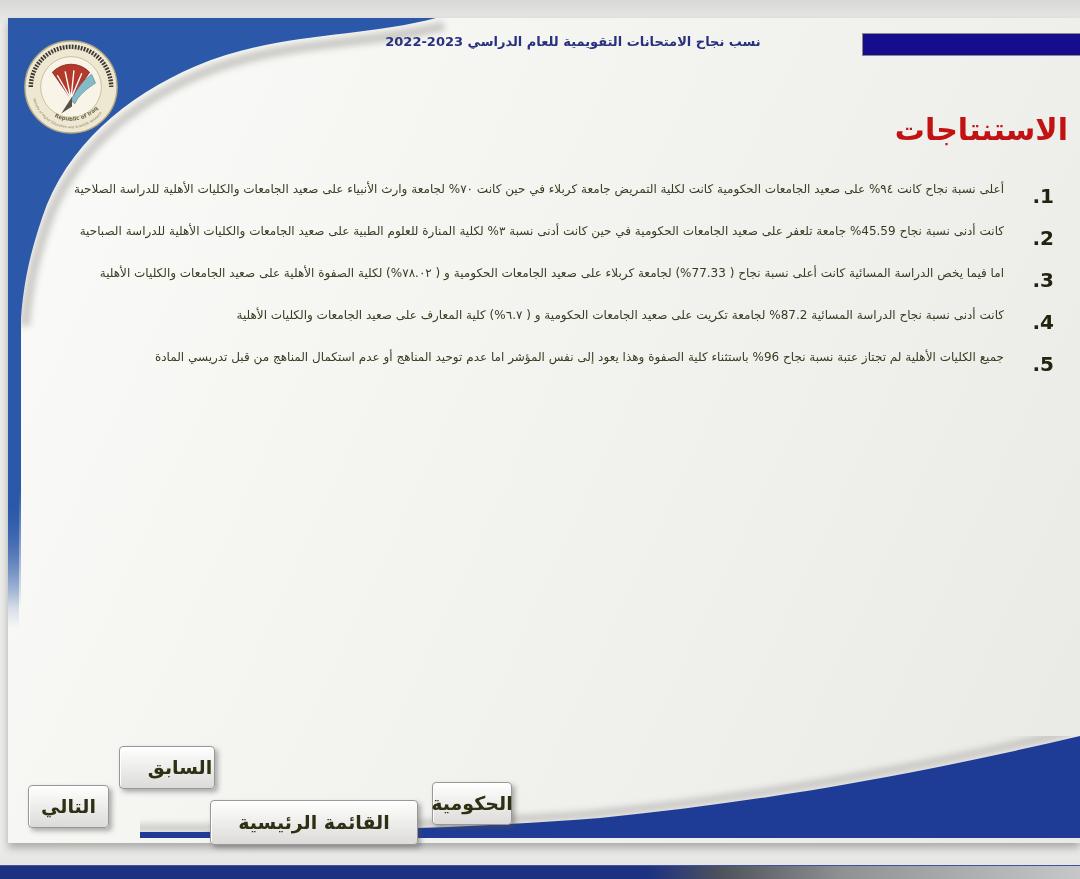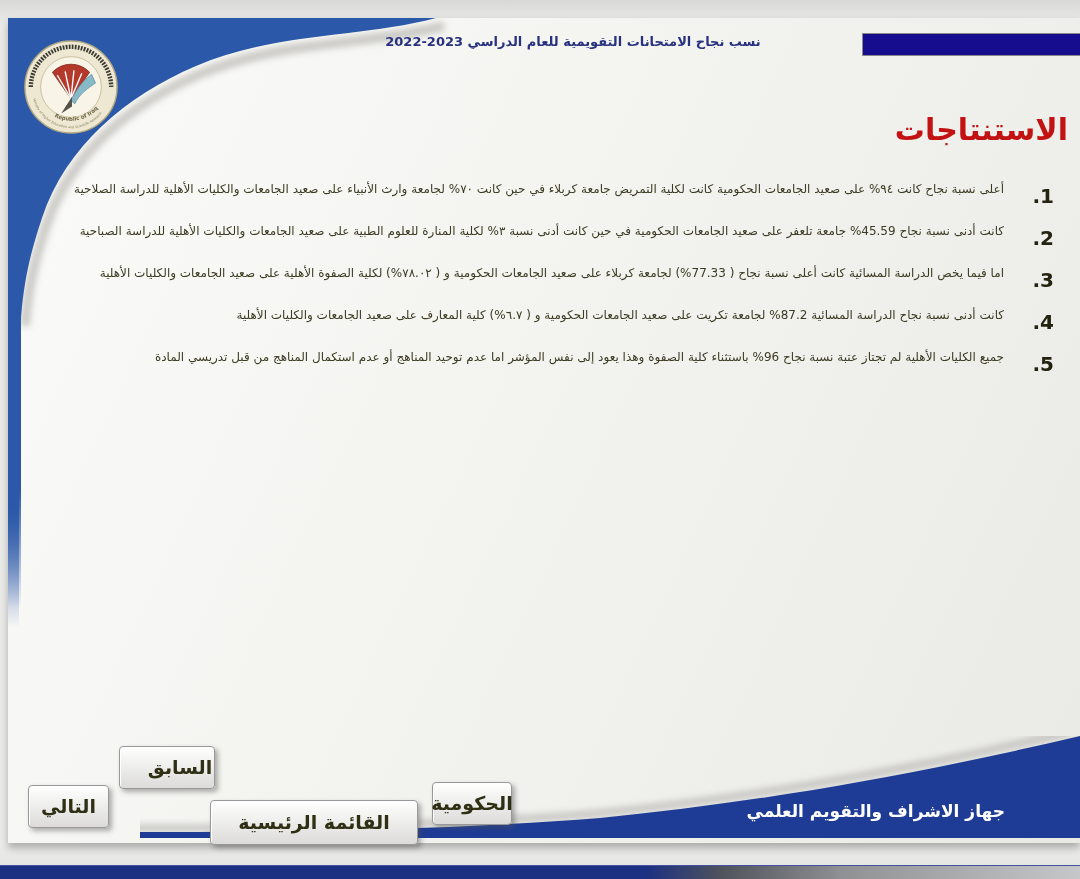--- a/index.html
+++ b/index.html
@@ -159,16 +159,15 @@
       <span class="num">5.</span>
       <div class="txt">جميع الكليات الأهلية لم تجتاز عتبة نسبة نجاح 96% باستثناء كلية الصفوة وهذا يعود إلى نفس المؤشر اما عدم توحيد المناهج أو عدم استكمال المناهج من قبل تدريسي المادة</div>
     </div>
   </div>
 
   <button class="nav-btn btn-next">التالي</button>
   <button class="nav-btn btn-prev">السابق</button>
   <button class="nav-btn btn-menu">القائمة الرئيسية</button>
   <button class="nav-btn btn-home">الحكومية</button>
 
-  <div class="footer-dept">جهاز الاشراف والتقويم العلمي</div>
 </div>
 
 <div class="page-bottom-bar"></div>
 
 </body></html>

